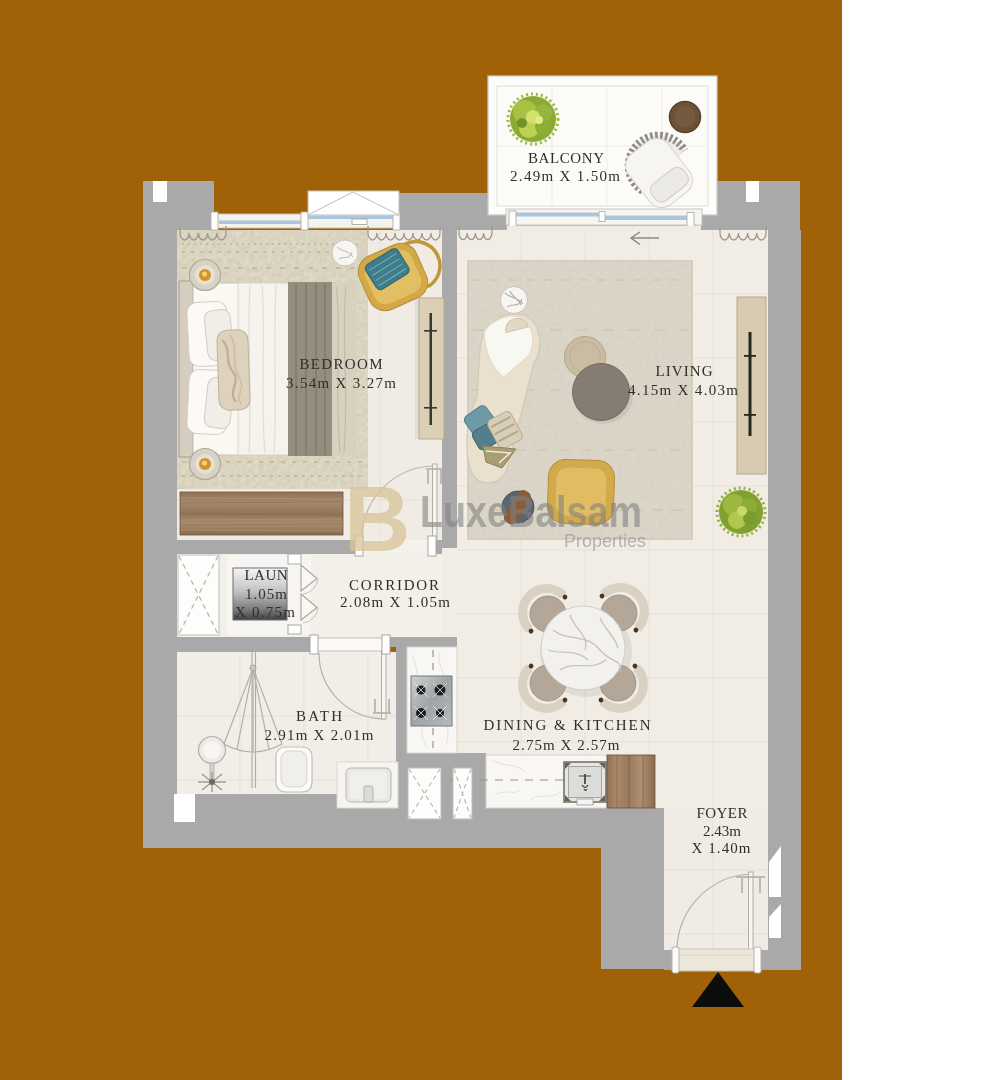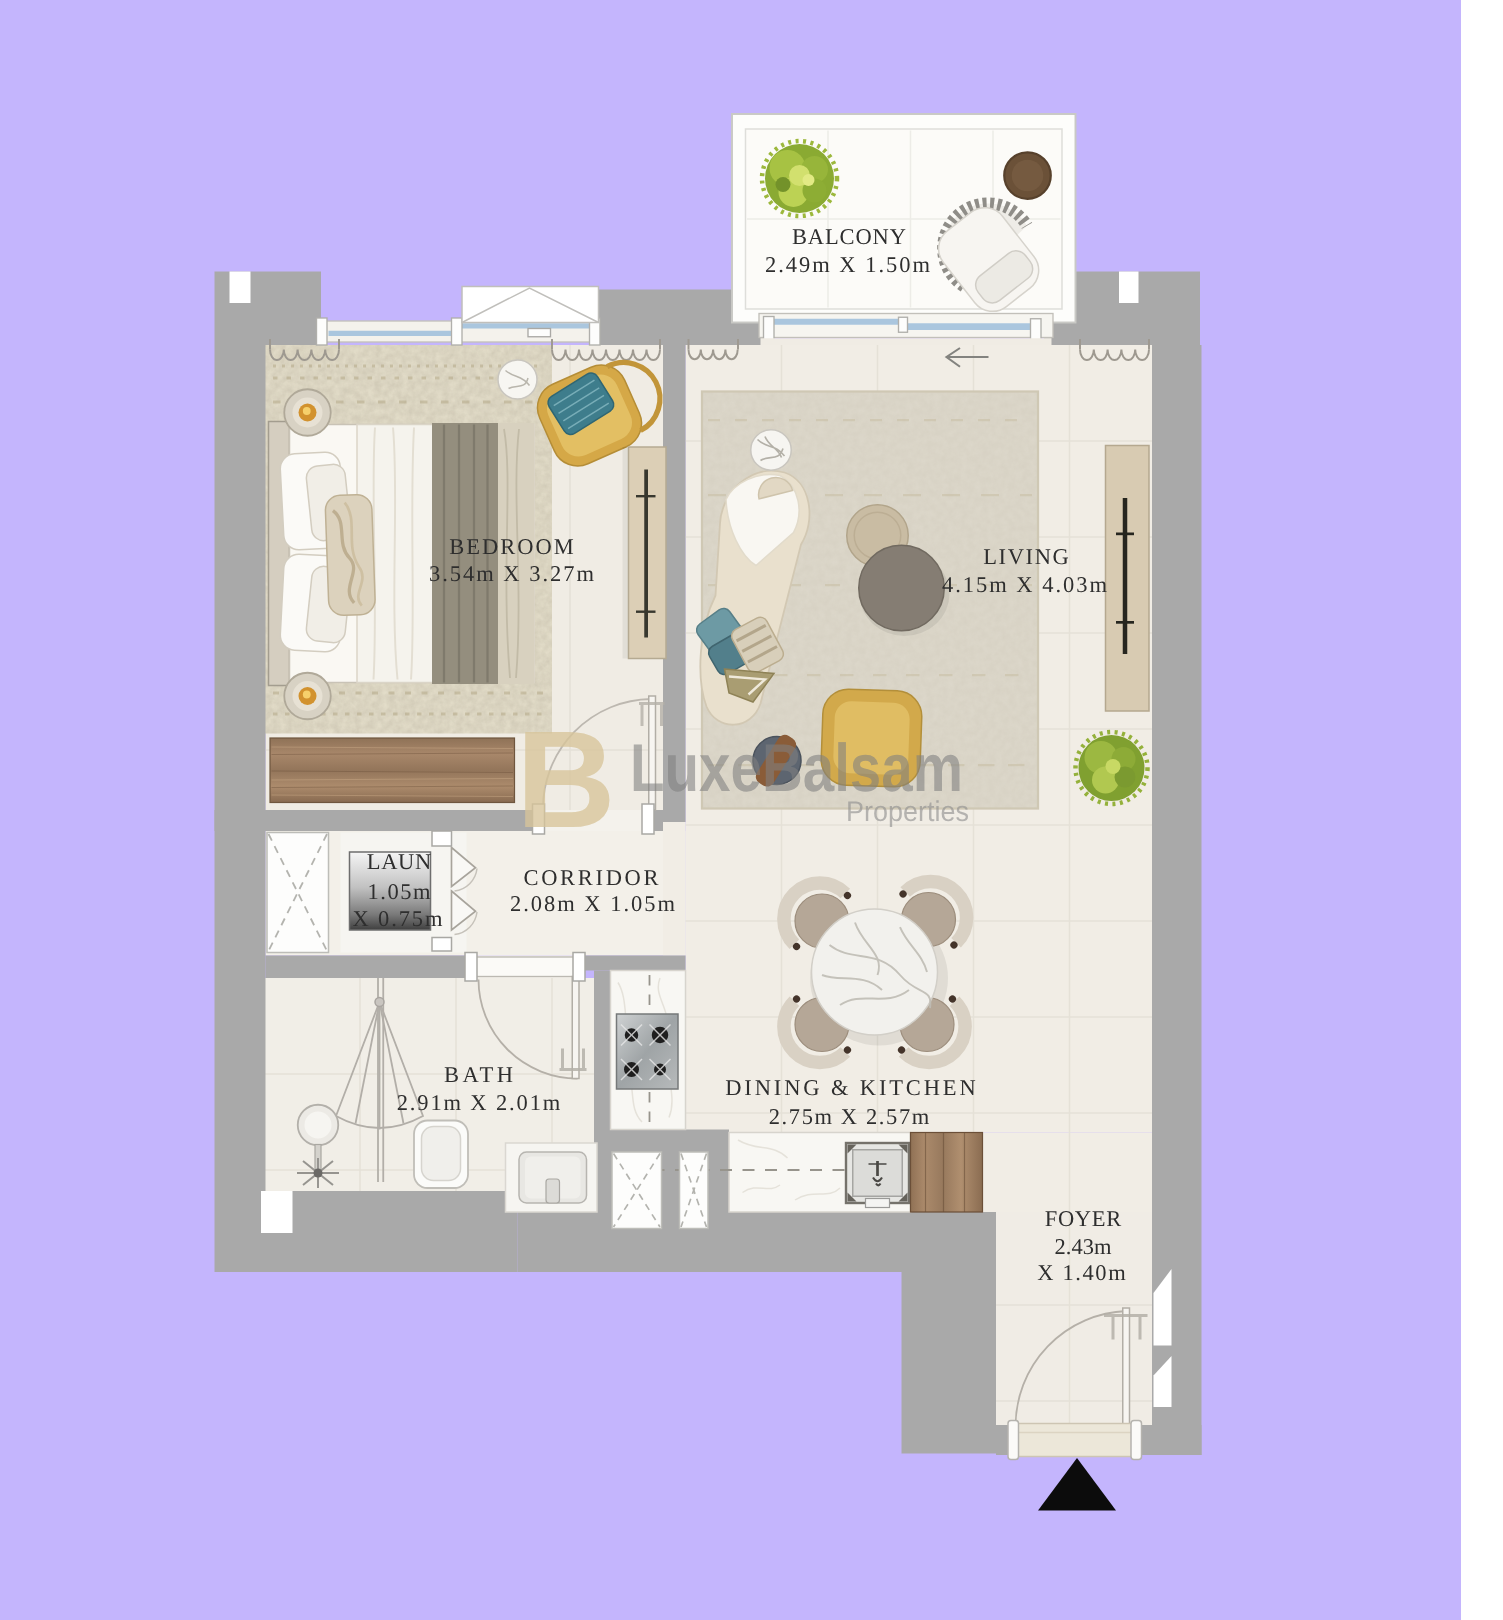--- a/index.html
+++ b/index.html
@@ -1,16 +1,16 @@
 <!DOCTYPE html>
 <html><head>
 <meta charset="utf-8">
 <style>
   html,body{margin:0;padding:0;background:#ffffff;}
-  .wrap{position:relative;width:974px;height:1080px;background:#c4b5fd;overflow:hidden;}
+  .wrap{position:relative;width:842px;height:1080px;background:#a16207;overflow:hidden;}
   svg{position:absolute;left:0;top:0;}
   .lbl{font-family:"Liberation Serif",serif;fill:#2e2e2e;font-size:15px;}
 </style>
 </head>
 <body>
 <div class="wrap">
 <svg width="1002" height="1080" viewBox="0 0 1002 1080">
 <defs>
   <linearGradient id="washer" x1="0" y1="0" x2="0" y2="1">
     <stop offset="0" stop-color="#f5f5f5"></stop>

